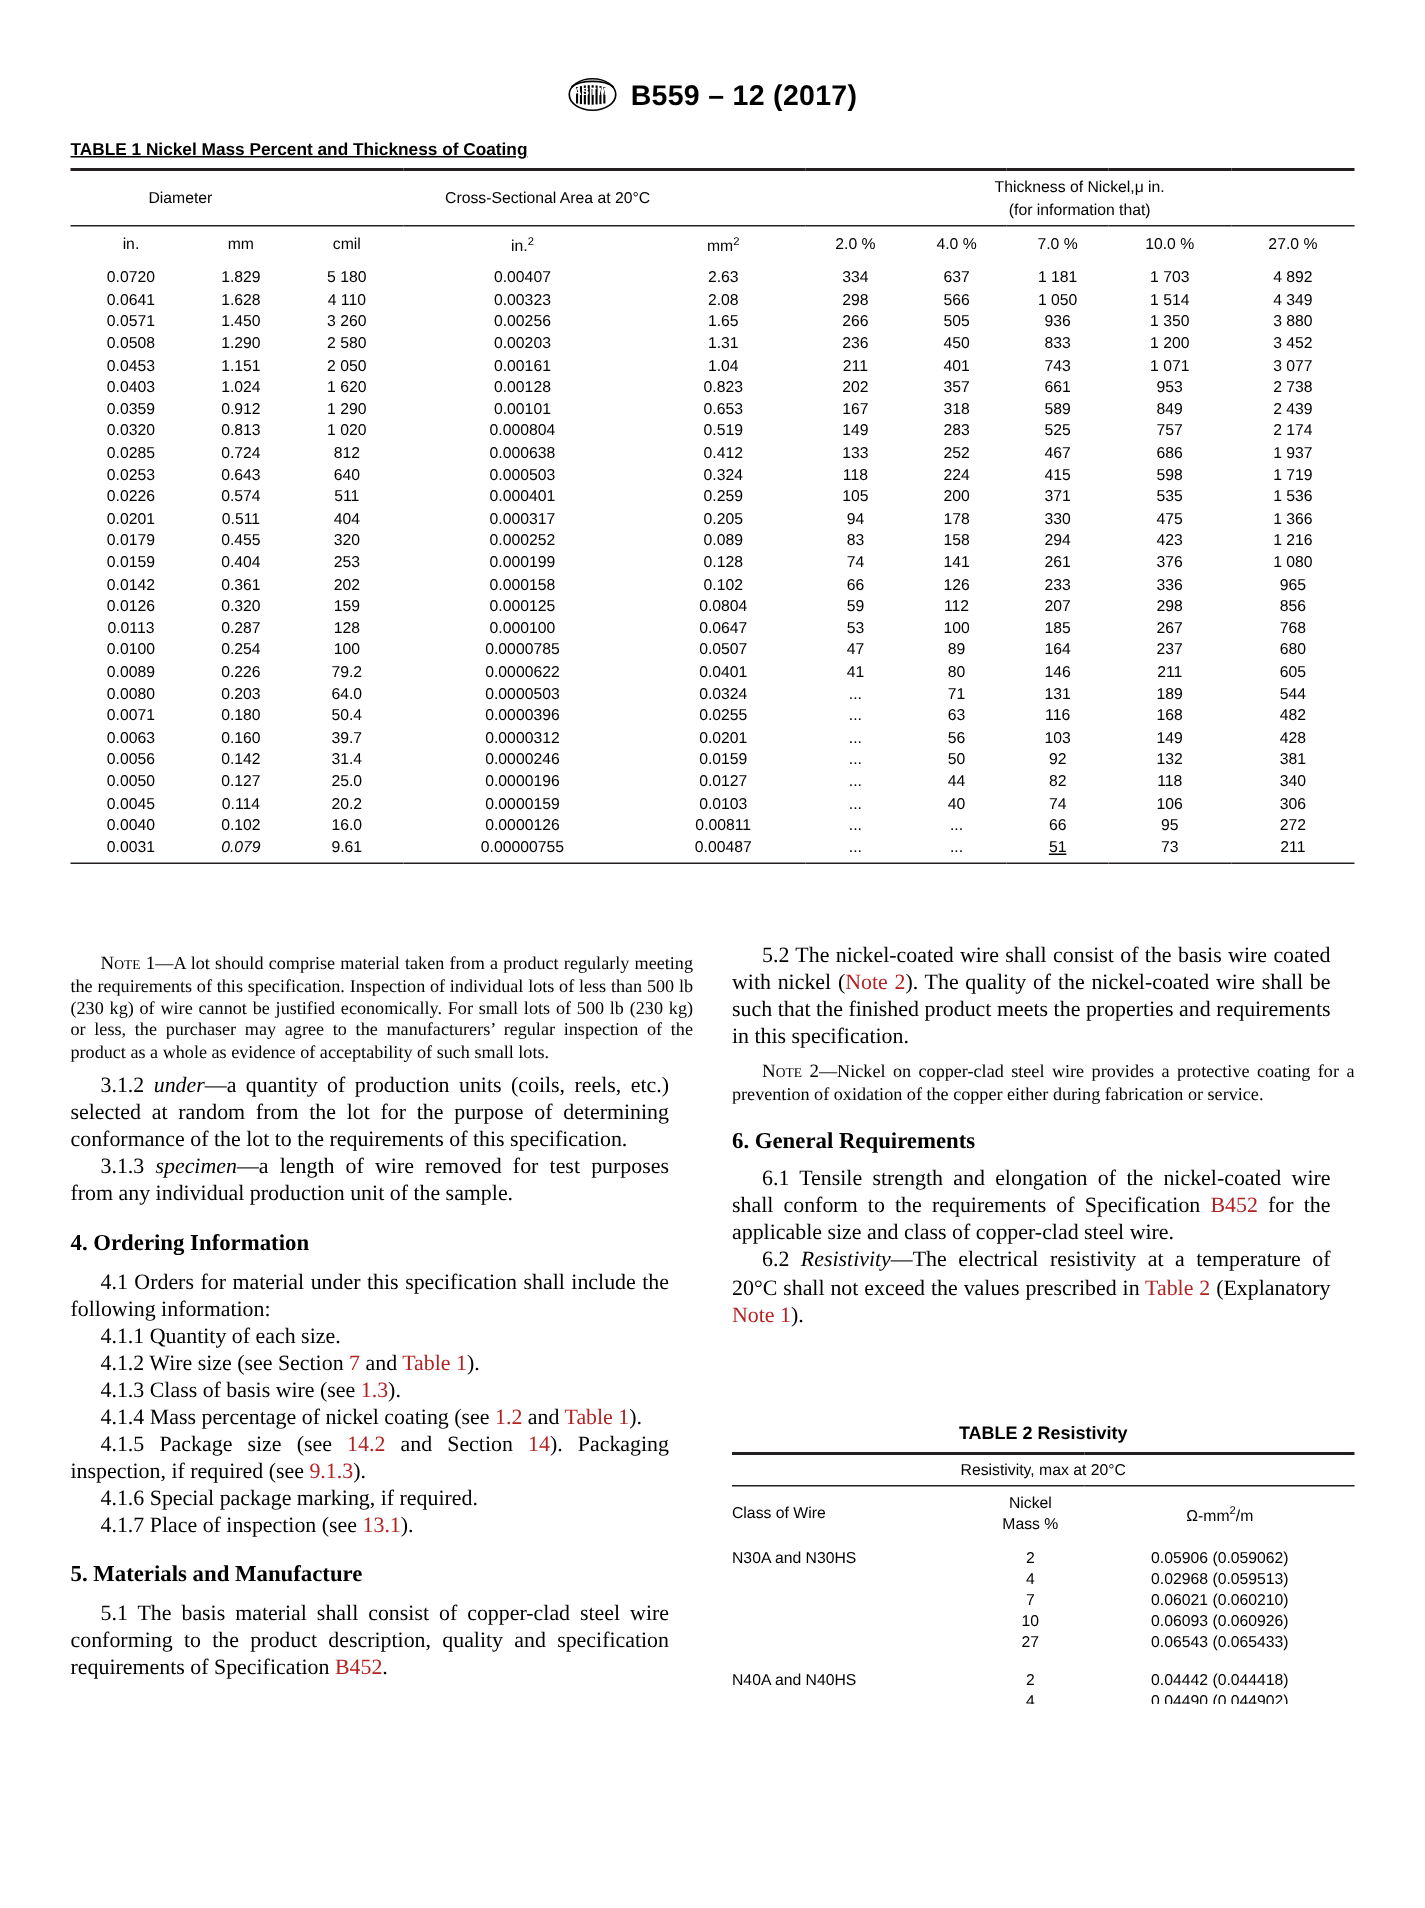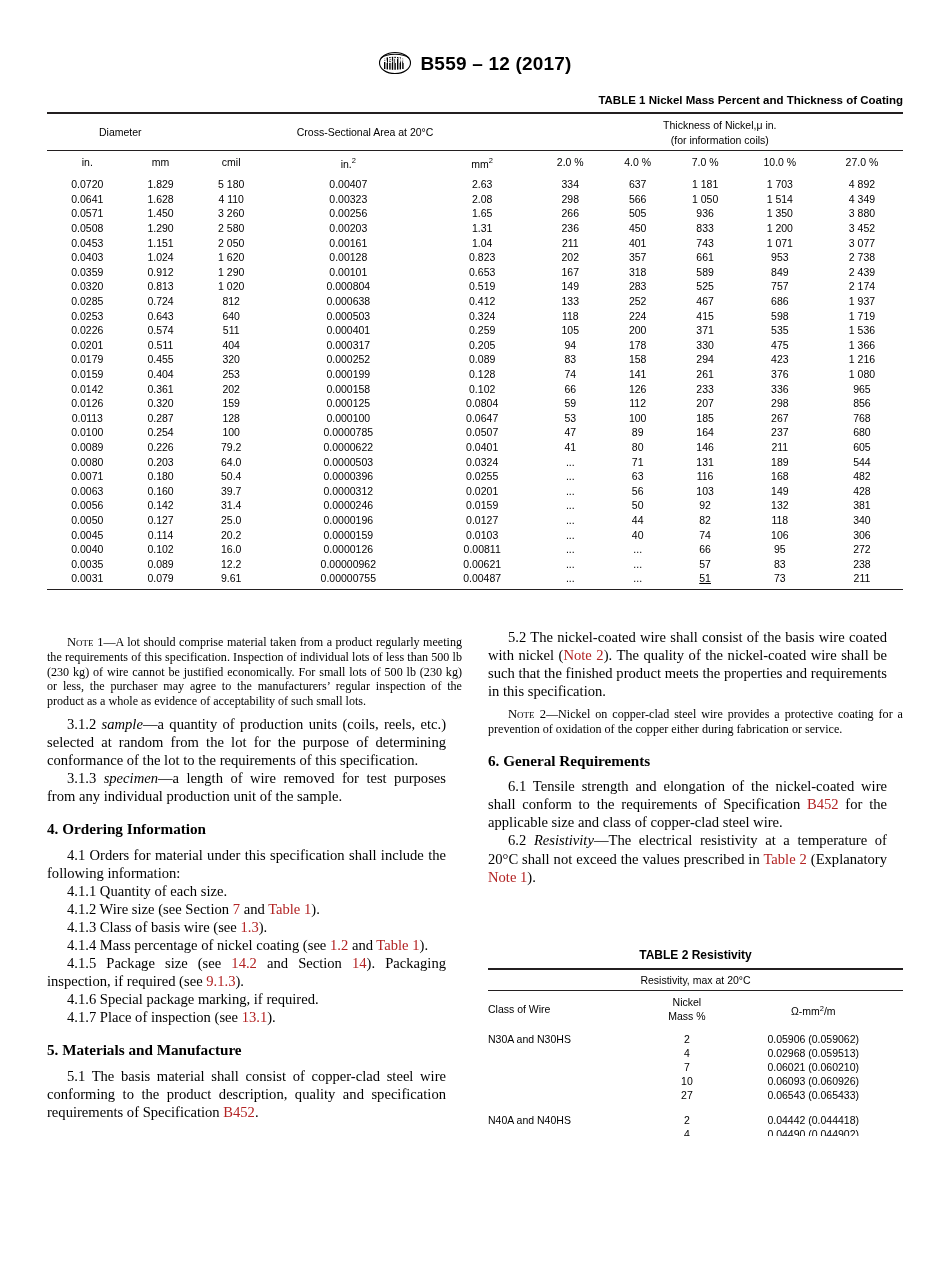--- a/index.html
+++ b/index.html
@@ -43,24 +43,25 @@
 
   
   .t1-wrap {
     position: absolute;
     left: 47px;
     top: 94px;
     width: 856px;
     font-family: "Liberation Sans", sans-serif;
   }
   .t1-title {
-    text-align: right;
+    text-align: left;
     font-size: 11.5px;
     font-weight: bold;
     margin-bottom: 6px;
+    text-decoration: underline;
   }
   table.t1 {
     width: 856px;
     border-collapse: collapse;
     font-size: 10.5px;
   }
   table.t1 th, table.t1 td {
     padding: 0;
     font-weight: normal;
     line-height: 14.6px;
@@ -194,21 +195,21 @@
       <thead>
         <tr class="rule-thick">
           <th class="grp-head" colspan="2">
             <span>Diameter</span>
           </th>
           <th class="grp-head" colspan="3">
             <span>Cross-Sectional Area at 20°C</span>
           </th>
           <th class="grp-head" colspan="5">
             <span>Thickness of Nickel,μ in.</span>
-            <span class="sub2">(for information coils)</span>
+            <span class="sub2">(for information that)</span>
           </th>
         </tr>
         <tr class="rule-thin">
           <th class="col-head">in.</th>
           <th class="col-head">mm</th>
           <th class="col-head">cmil</th>
           <th class="col-head">in.<span class="sup">2</span></th>
           <th class="col-head">mm<span class="sup">2</span></th>
           <th class="col-head">2.0 %</th>
           <th class="col-head">4.0 %</th>
@@ -523,53 +524,41 @@
             <td class="num">0.102</td>
             <td class="num">16.0</td>
             <td class="num">0.0000126</td>
             <td class="num">0.00811</td>
             <td class="num">...</td>
             <td class="num">...</td>
             <td class="num">66</td>
             <td class="num">95</td>
             <td class="num">272</td>
           </tr>
-          <tr>
-            <td class="num">0.0035</td>
-            <td class="num">0.089</td>
-            <td class="num">12.2</td>
-            <td class="num">0.00000962</td>
-            <td class="num">0.00621</td>
-            <td class="num">...</td>
-            <td class="num">...</td>
-            <td class="num">57</td>
-            <td class="num">83</td>
-            <td class="num">238</td>
-          </tr>
           <tr class="rule-bot-row">
             <td class="num" style="padding-bottom: 3px; border-bottom: 1.2px solid rgb(35, 31, 32);">0.0031</td>
-            <td class="num" style="padding-bottom: 3px; border-bottom: 1.2px solid rgb(35, 31, 32);">0.079</td>
+            <td class="num" style="padding-bottom: 3px; border-bottom: 1.2px solid rgb(35, 31, 32); font-style: italic;">0.079</td>
             <td class="num" style="padding-bottom: 3px; border-bottom: 1.2px solid rgb(35, 31, 32);">9.61</td>
             <td class="num" style="padding-bottom: 3px; border-bottom: 1.2px solid rgb(35, 31, 32);">0.00000755</td>
             <td class="num" style="padding-bottom: 3px; border-bottom: 1.2px solid rgb(35, 31, 32);">0.00487</td>
             <td class="num" style="padding-bottom: 3px; border-bottom: 1.2px solid rgb(35, 31, 32);">...</td>
             <td class="num" style="padding-bottom: 3px; border-bottom: 1.2px solid rgb(35, 31, 32);">...</td>
             <td class="num" style="padding-bottom: 3px; border-bottom: 1.2px solid rgb(35, 31, 32); text-decoration: underline;">51</td>
             <td class="num" style="padding-bottom: 3px; border-bottom: 1.2px solid rgb(35, 31, 32);">73</td>
             <td class="num" style="padding-bottom: 3px; border-bottom: 1.2px solid rgb(35, 31, 32);">211</td>
           </tr>
         </tbody>
     </table>
   </div>
 
   <div class="col left">
 
     <p class="note"><span class="smallcaps">Note 1</span><span>—A lot should comprise material taken from a product regularly meeting the requirements of this specification. Inspection of individual lots of less than 500 lb (230 kg) of wire cannot be justified economically. For small lots of 500 lb (230 kg) or less, the purchaser may agree to the manufacturers’ regular inspection of the product as a whole as evidence of acceptability of such small lots.</span></p>
 
-    <p class="para"><span>3.1.2</span>&nbsp;<span class="ital">sample</span><span>—a quantity of production units (coils, reels, etc.) selected at random from the lot for the purpose of determining conformance of the lot to the requirements of this specification.</span></p>
+    <p class="para"><span>3.1.2</span>&nbsp;<span class="ital">under</span><span>—a quantity of production units (coils, reels, etc.) selected at random from the lot for the purpose of determining conformance of the lot to the requirements of this specification.</span></p>
 
     <p class="para"><span>3.1.3</span>&nbsp;<span class="ital">specimen</span><span>—a length of wire removed for test purposes from any individual production unit of the sample.</span></p>
 
     <h3 class="sec">4.  Ordering Information</h3>
 
     <p class="para">4.1  Orders for material under this specification shall include the following information:</p>
     <p class="para">4.1.1  Quantity of each size.</p>
 
     <p class="para"><span>4.1.2  Wire size (see Section </span><span class="xref">7</span><span> and </span><span class="xref">Table 1</span><span>).</span></p>
 

